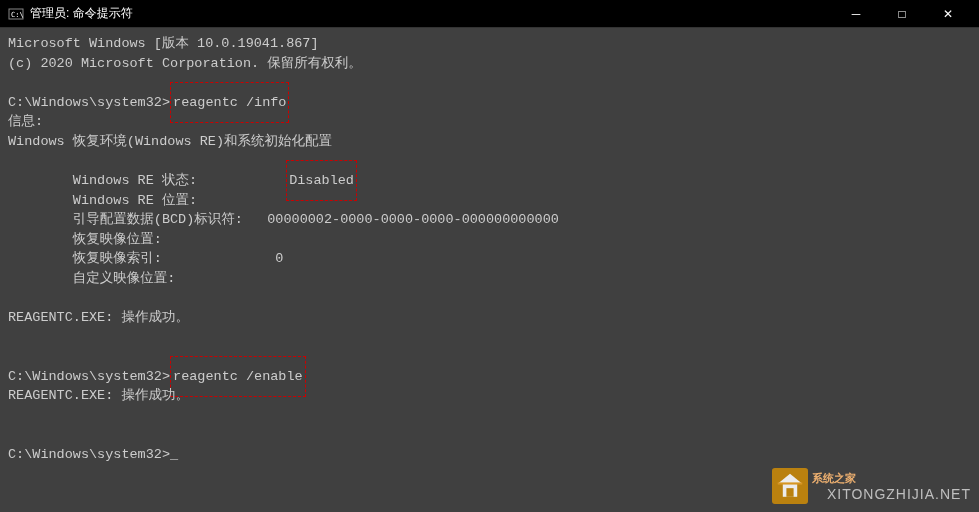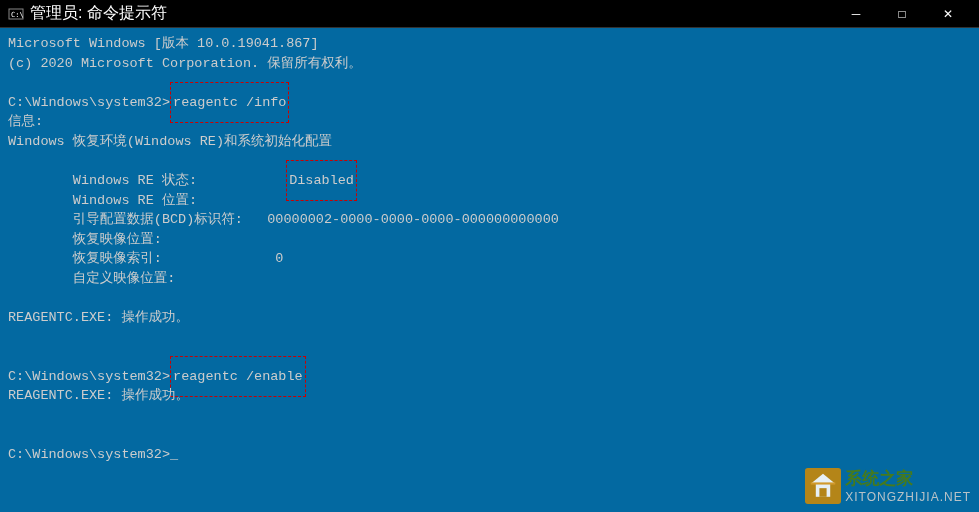--- a/index.html
+++ b/index.html
@@ -39,21 +39,21 @@
       display: flex;
       align-items: center;
       justify-content: center;
       color: #fff;
       font-size: 11px;
     }
 
     .titlebar-title {
       flex: 1;
       color: #fff;
-      font-size: 16px;
+      font-size: 12px;
       font-family: 'Microsoft YaHei', sans-serif;
     }
 
     .titlebar-controls {
       display: flex;
       gap: 0;
     }
 
     .titlebar-btn {
       width: 46px;
@@ -63,21 +63,21 @@
       justify-content: center;
       color: #fff;
       font-size: 12px;
       cursor: pointer;
       background: transparent;
       border: none;
     }
 
     .console {
       flex: 1;
-      background: #0369a1;
+      background: #404040;
       padding: 6px 8px;
       overflow: hidden;
       color: #cccccc;
       font-size: 13.5px;
       line-height: 1.45;
     }
 
     .line {
       white-space: pre;
     }
@@ -104,29 +104,30 @@
     }
 
     .watermark-text {
       display: flex;
       flex-direction: column;
       color: #fff;
       font-family: 'Microsoft YaHei', Arial, sans-serif;
     }
 
     .watermark-main {
-      font-size: 17px;
+      font-size: 11px;
       font-weight: bold;
-      color: #4d7c0f;
+      color: #fdba74;
     }
 
     .watermark-sub {
-      font-size: 12px;
+      font-size: 14px;
       color: #ccc;
       letter-spacing: 1px;
+      margin-left: 15px;
     }
   </style>
 </head>
 <body>
 
 <div class="window">
   <div class="titlebar">
     <div class="titlebar-icon">
       <svg width="16" height="16" viewBox="0 0 16 16">
         <rect x="1" y="3" width="14" height="10" fill="#000" stroke="#888" stroke-width="1"></rect>

